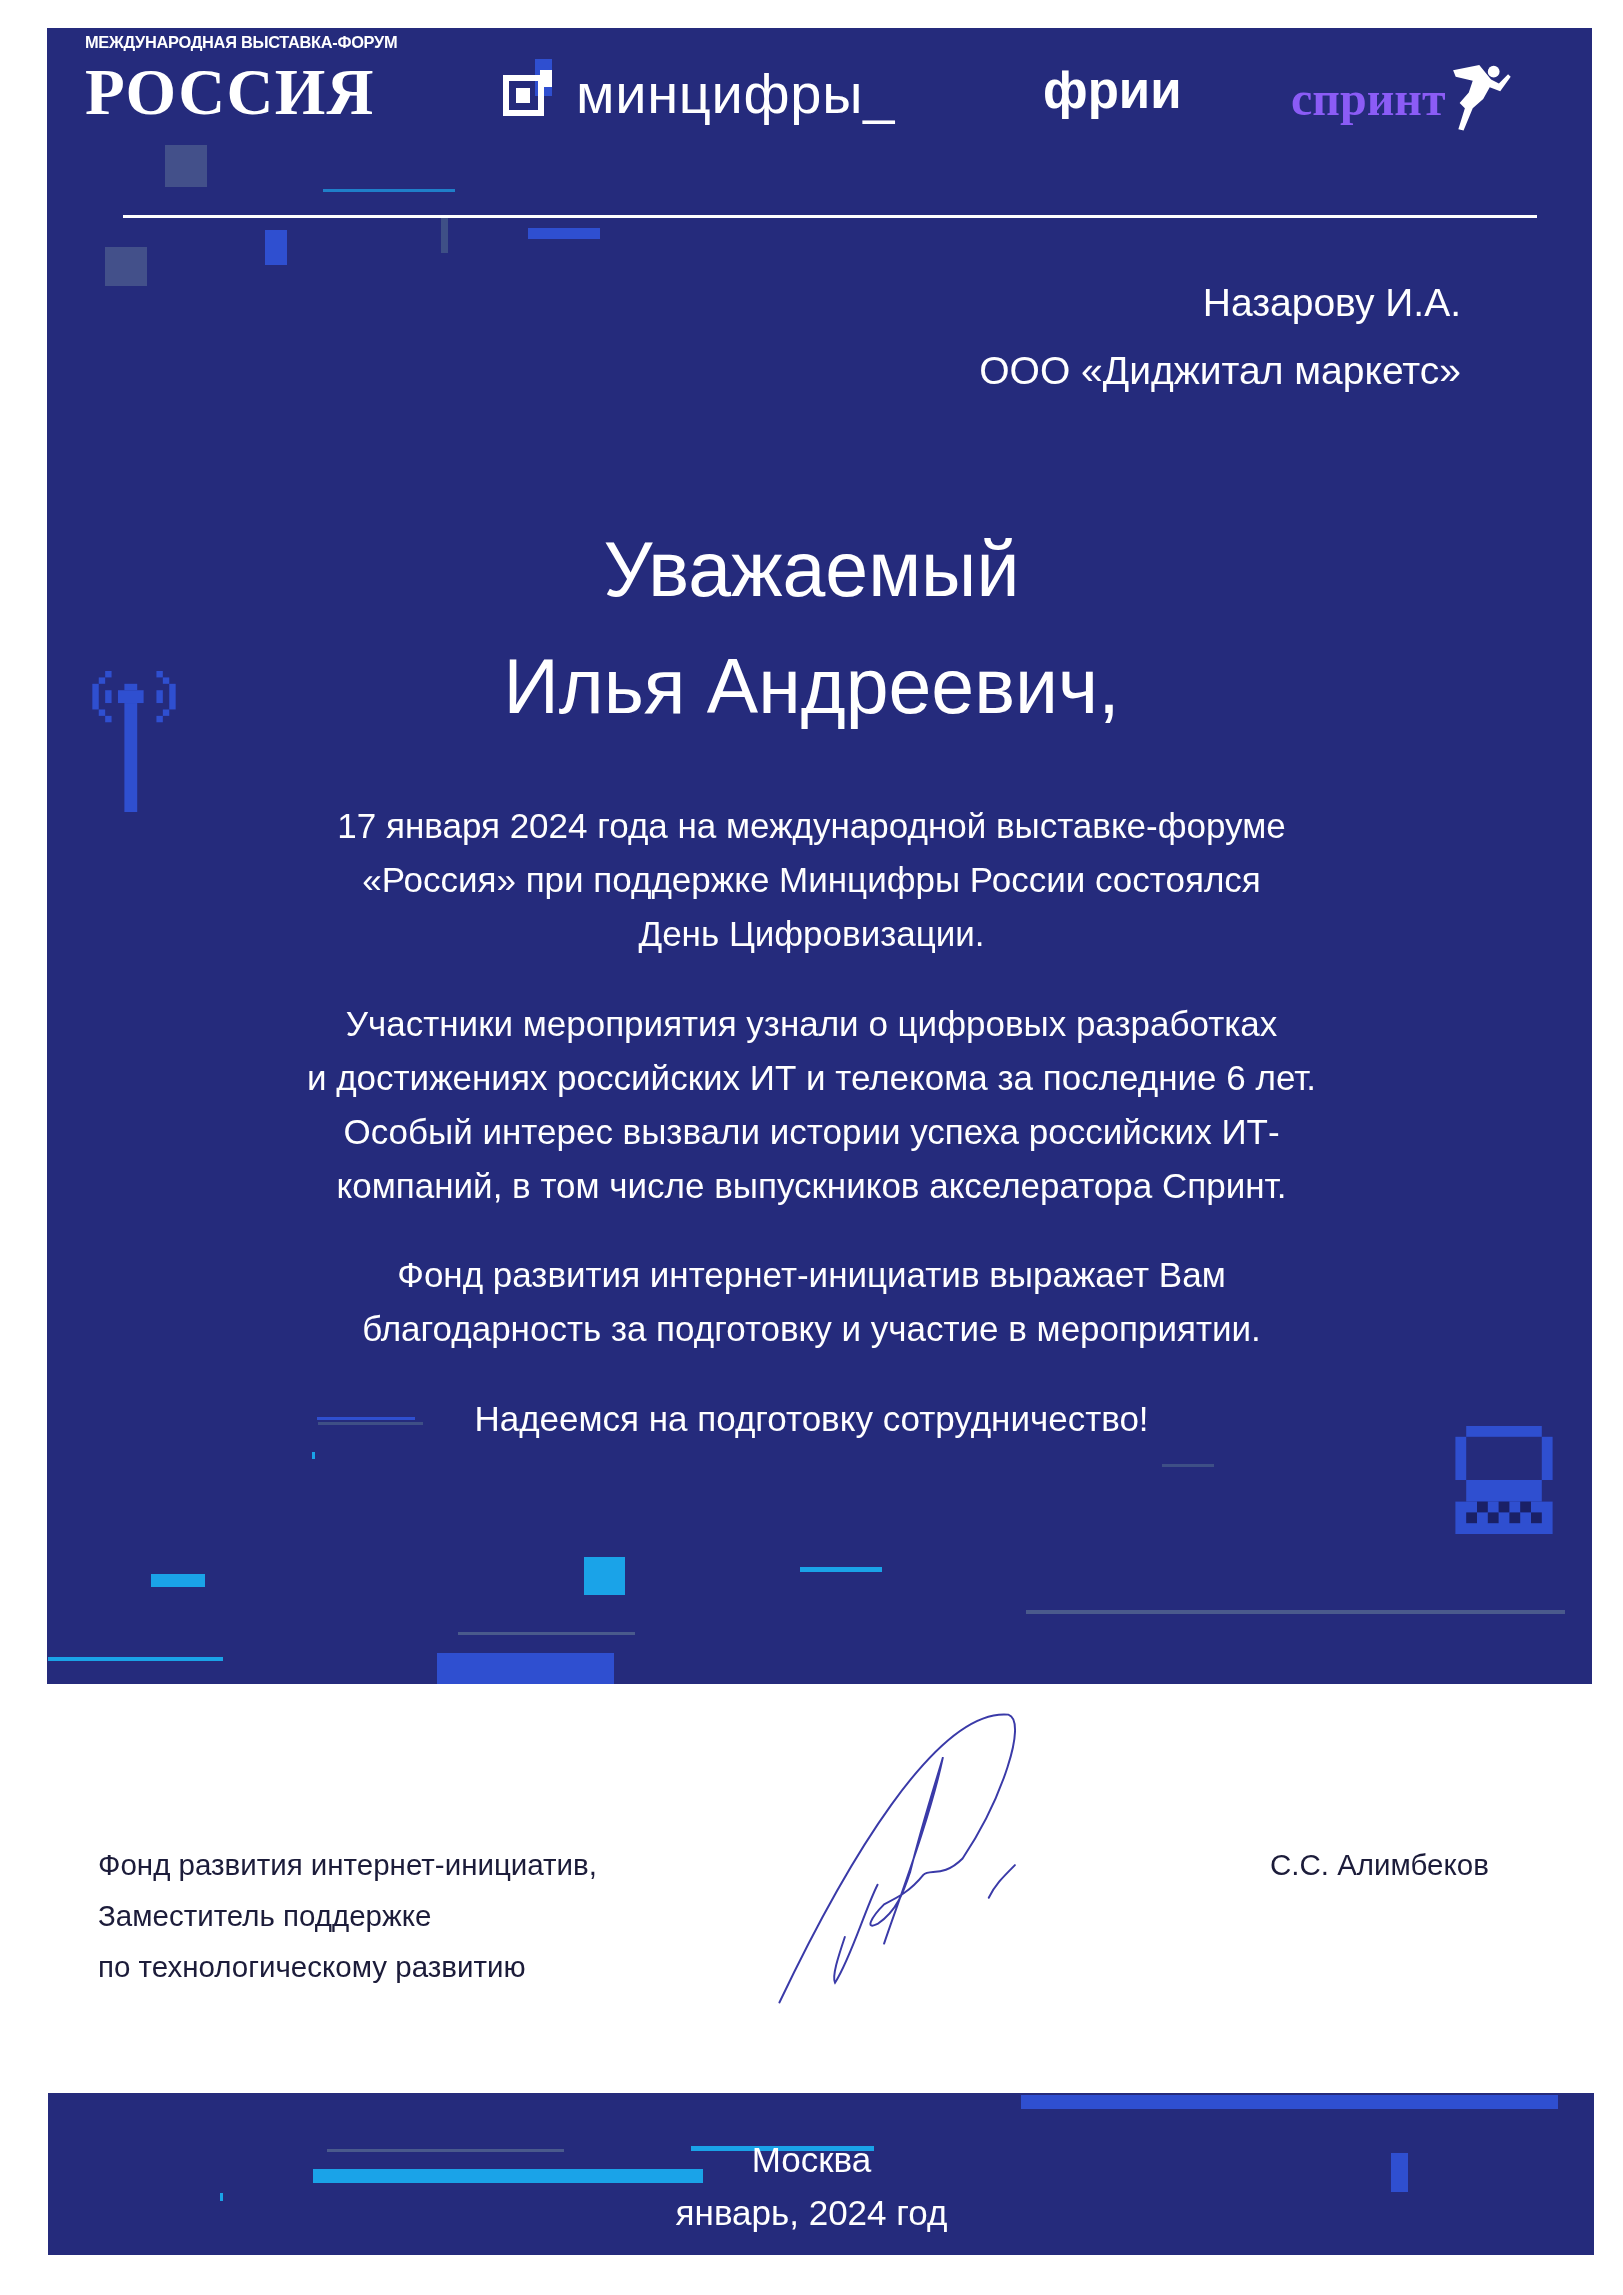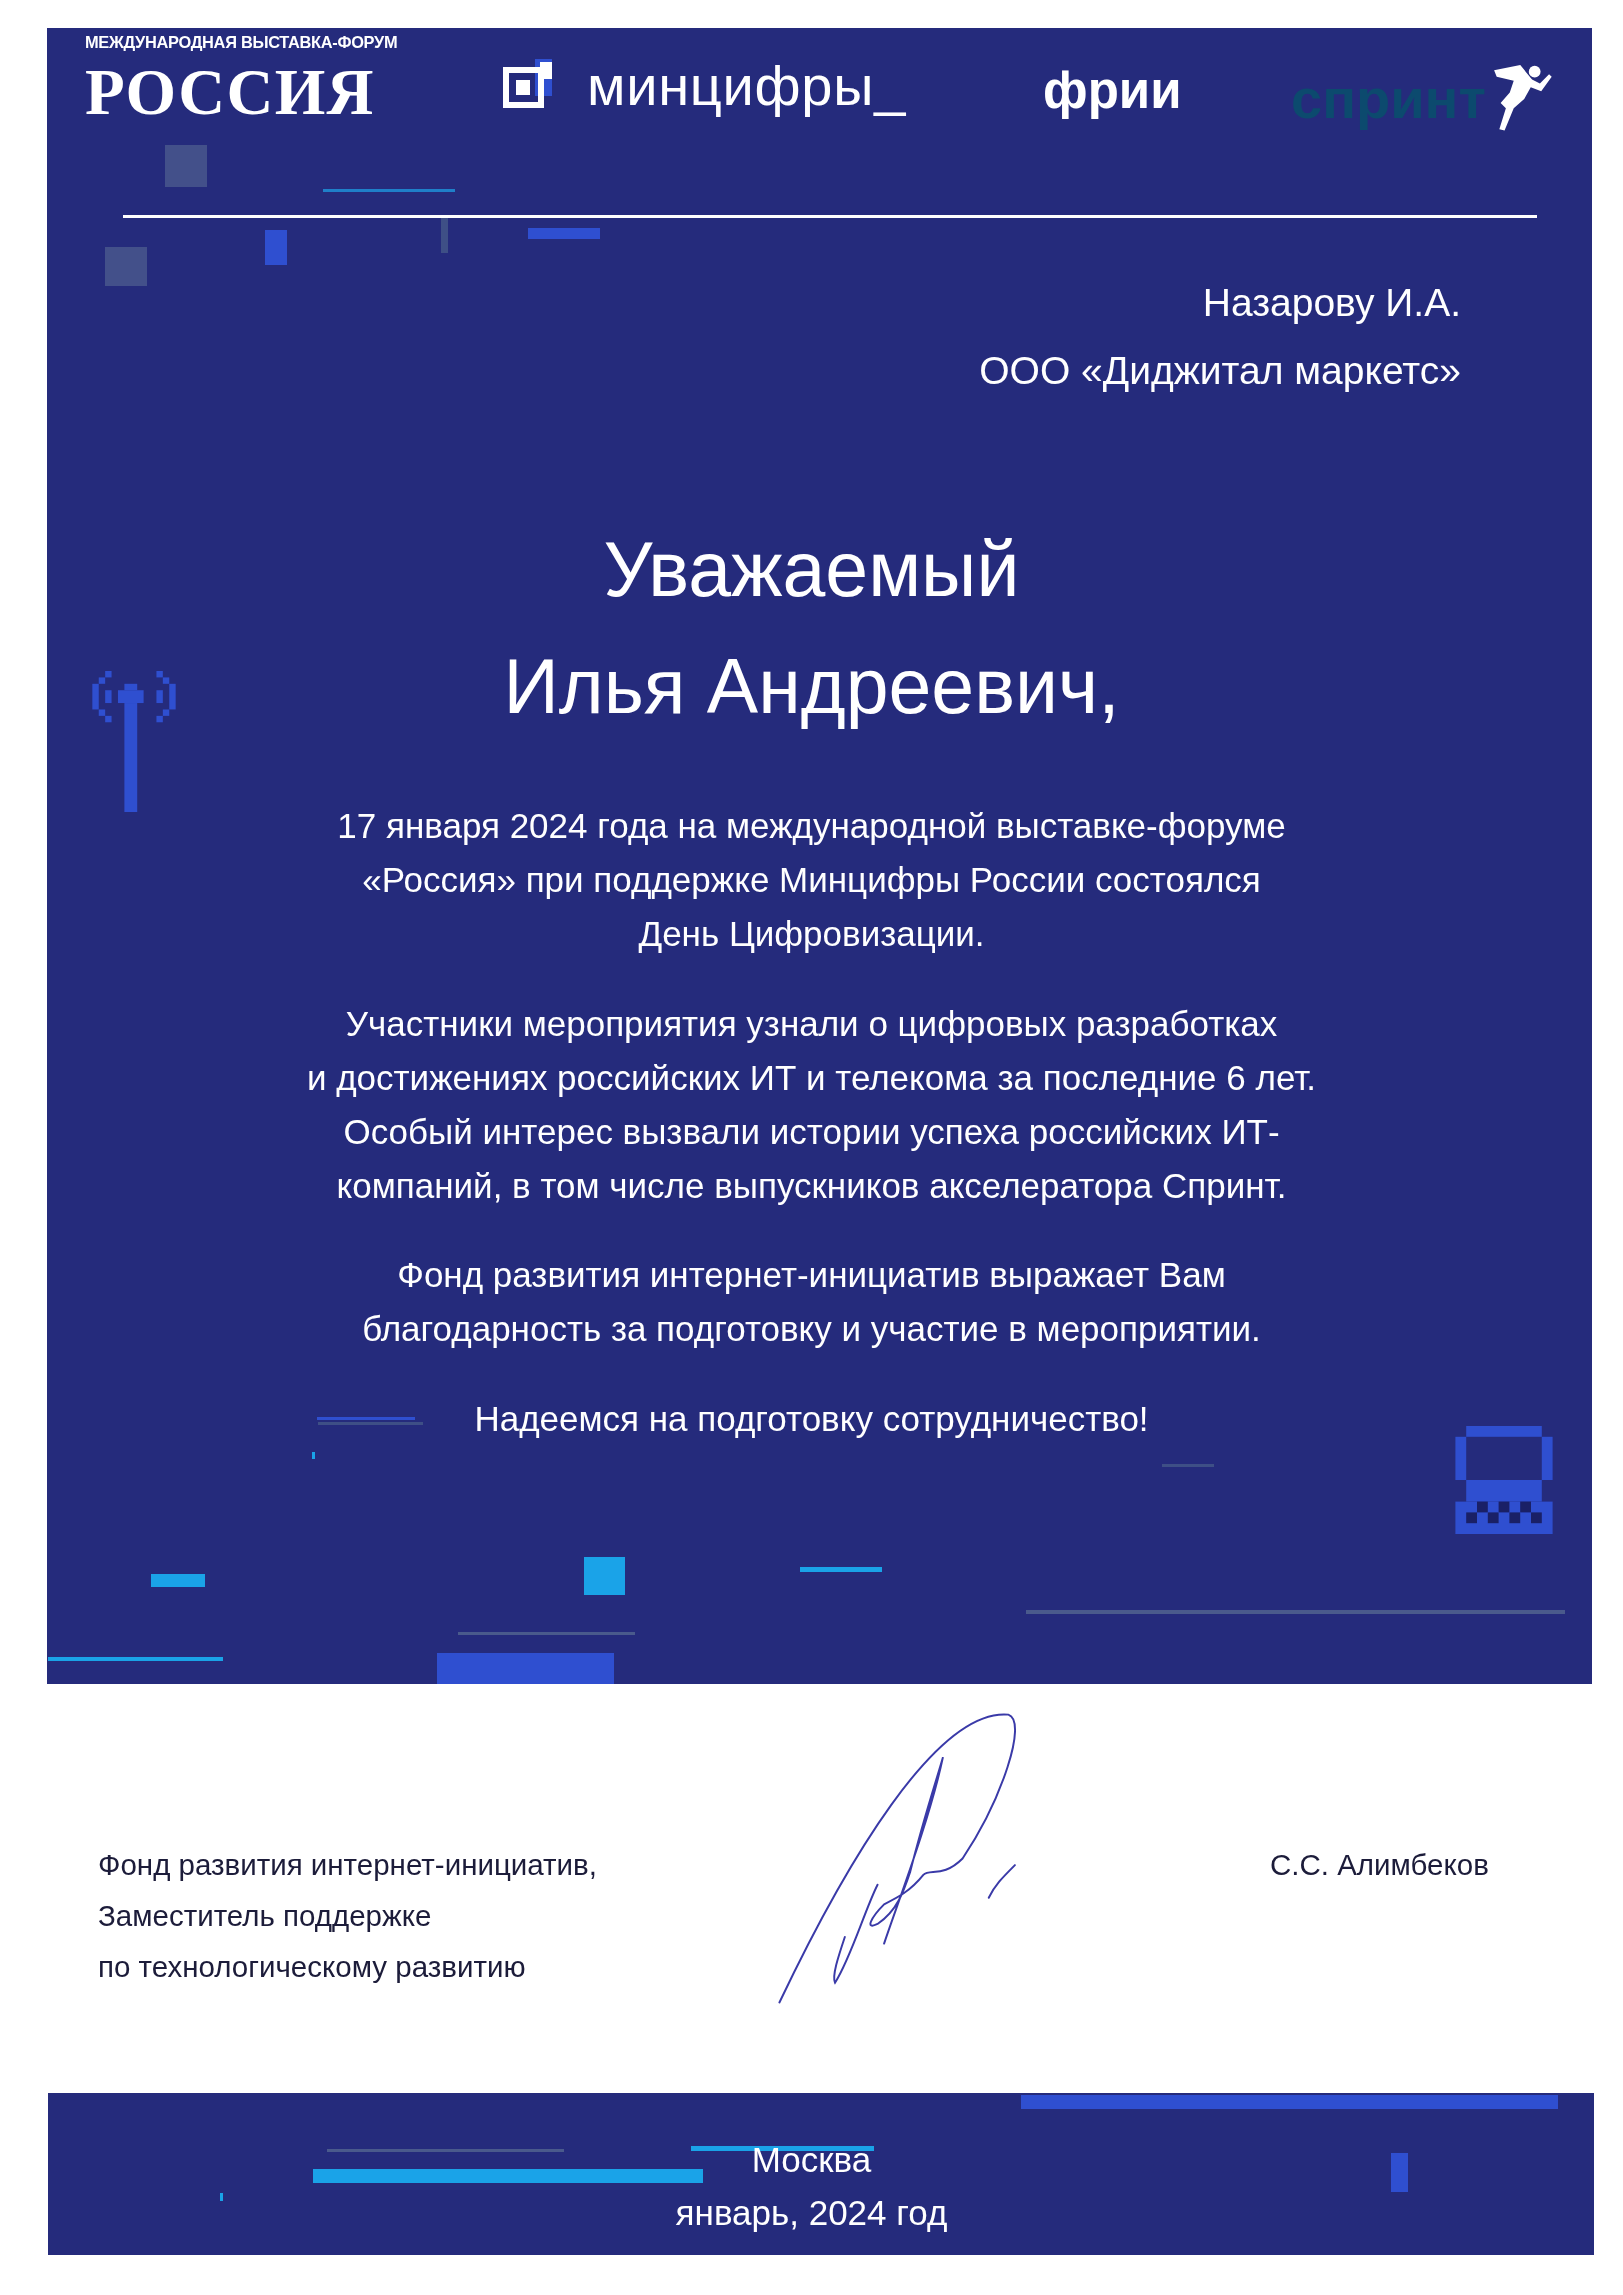--- a/index.html
+++ b/index.html
@@ -7,29 +7,29 @@
          font-family:"Liberation Sans","DejaVu Sans",sans-serif; }
   .panel { position:absolute; background:#252b7c; }
   #main-panel { left:47px; top:27.5px; width:1545px; height:1656px; }
   #footer-band { left:48px; top:2093px; width:1546px; height:162px; }
   .deco { position:absolute; }
   .abs { position:absolute; }
 
   
   .forum-caption { left:85px; top:33px; font-size:16.4px; font-weight:bold; letter-spacing:-0.3px; color:#fff; }
   .rossiya { left:85px; top:60px; font-family:"Liberation Serif","DejaVu Serif",serif; font-size:65px; font-weight:bold; color:#fff; letter-spacing:1.3px; line-height:1; }
-  .mincifry-wrap { left:503px; top:58px; display:flex; align-items:center; gap:36px;text-align:center; }
+  .mincifry-wrap { left:503px; top:66px; display:flex; align-items:center; gap:25px;text-align:center; }
   .mincifry-logo { width:48px; height:48px; position:relative; }
   .mincifry-logo .outer { position:absolute; left:0; top:5.2px; width:41px; height:41px; border:6.5px solid #fff; box-sizing:border-box; }
   .mincifry-logo .inner { position:absolute; left:13px; top:18.3px; width:14.4px; height:14.4px; background:#fff; }
   .mincifry-logo .corner { position:absolute; left:37px; top:0; width:11.8px; height:17px; background:#fff; }
   .mincifry-text { font-size:56px; color:#fff; line-height:1; letter-spacing:0.7px; }
   .frii { left:1043px; top:65px; font-size:51px; font-weight:bold; color:#fff; line-height:1; }
   .sprint-wrap { left:1291px; top:63px; display:flex; align-items:center; }
-  .sprint-text { font-size:56px; font-weight:bold; color:#0c4a6e; line-height:1; }
+  .sprint-text { font-size:48px; font-weight:bold; color:#8b5cf6; line-height:1;font-family:Liberation Serif, serif; }
   .divider { left:123px; top:215px; width:1414px; height:2.6px; background:#ffffff; }
 
   
   .addressee { right:162px; text-align:right; font-size:39px; color:#fff; line-height:1; }
   
   .greeting { left:0; width:1623px; text-align:center; font-size:77px; color:#fff; line-height:1; }
   .body-text { left:0; width:1623px; text-align:center; font-size:35px; color:#fff; line-height:54px; }
   
   .sig-left { left:98px; top:1839px; font-size:29.5px; line-height:51px; color:#1c1c3a; }
   .sig-name { left:1270px; top:1839px; font-size:29.5px; color:#1c1c3a; line-height:51px; }

